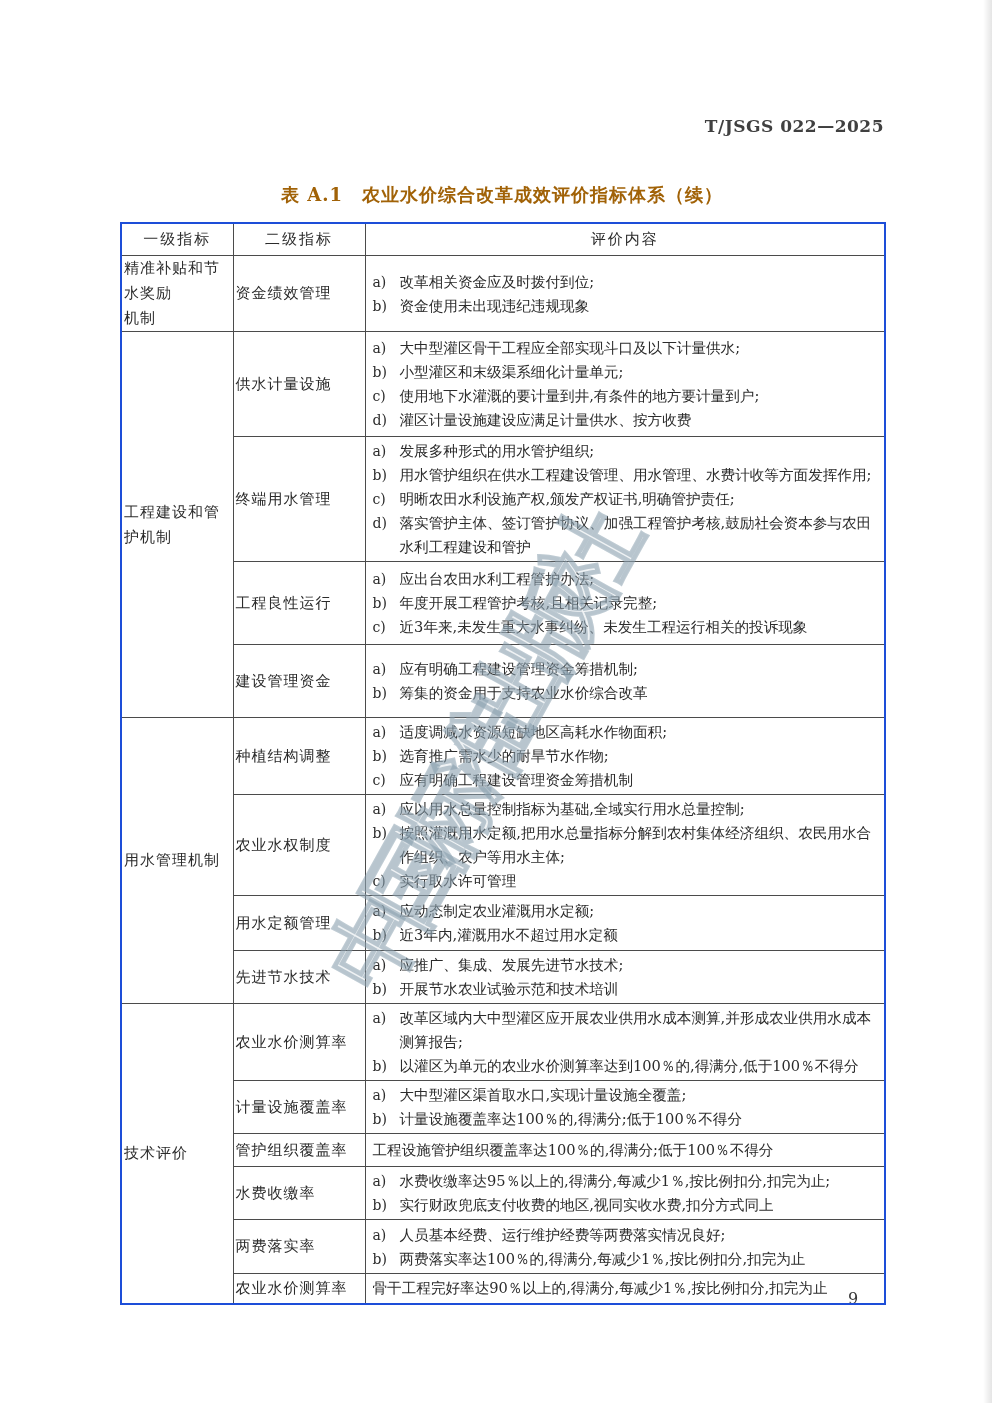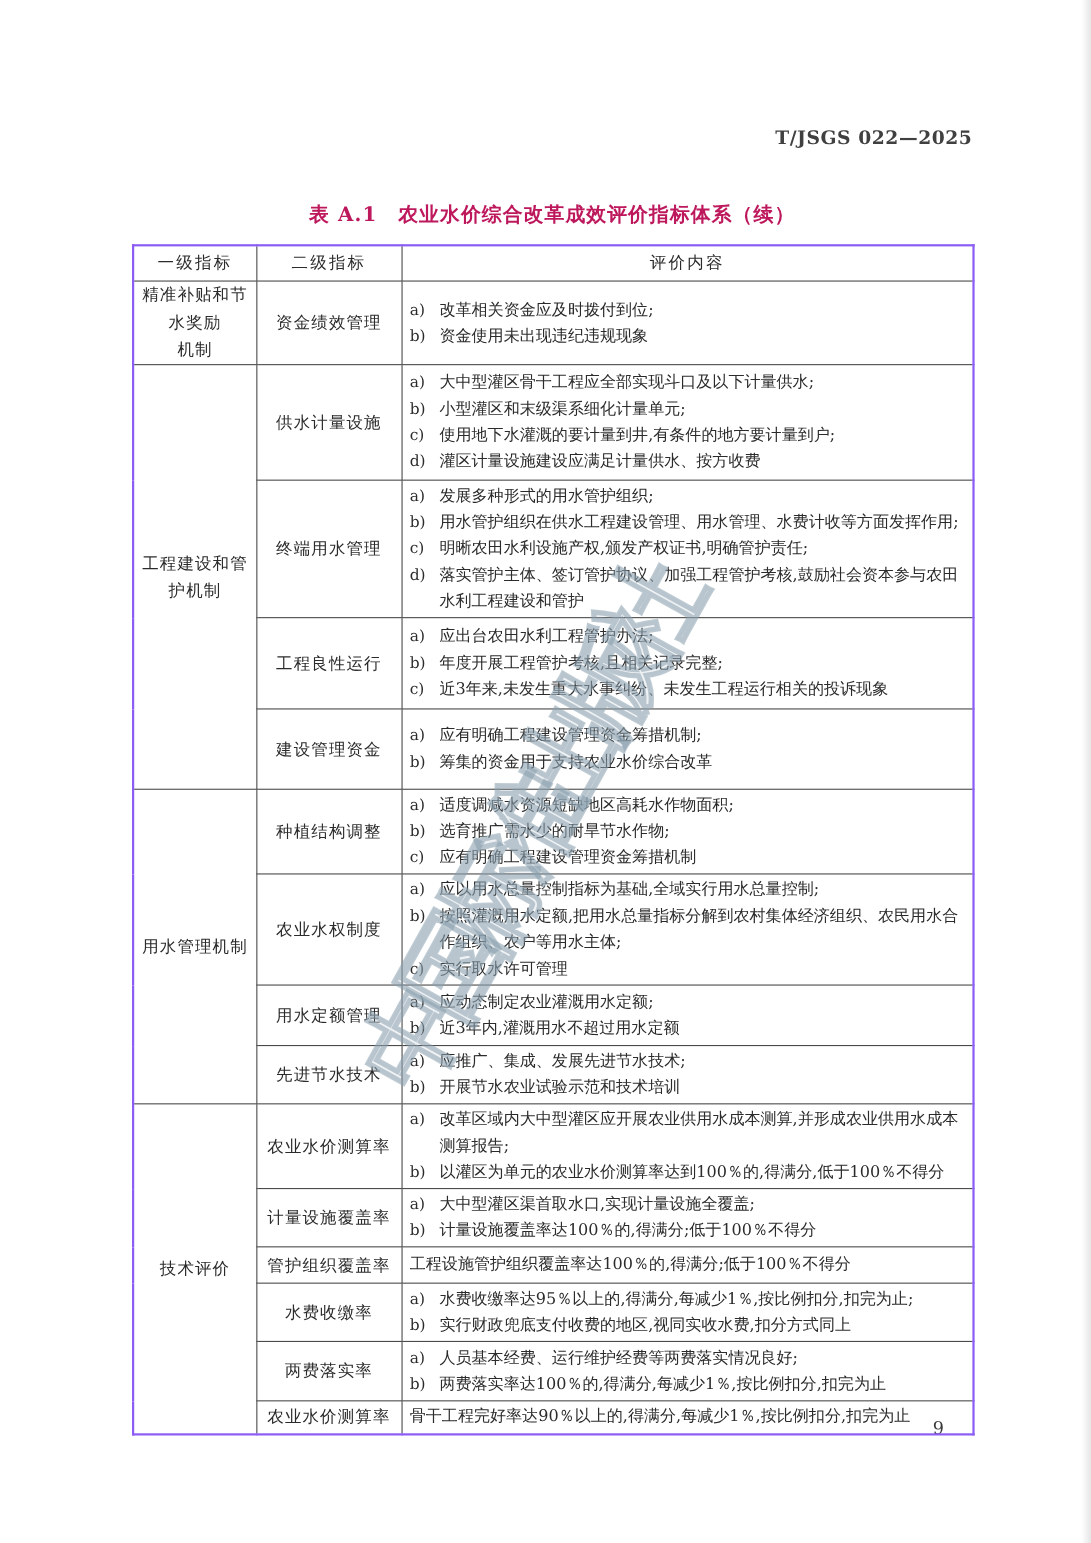--- a/index.html
+++ b/index.html
@@ -17,42 +17,42 @@
     pointer-events:none;
   }
   .doc-code{
     position:absolute;top:116px;right:108px;
     font-size:17px;font-weight:bold;letter-spacing:0.5px;
     color:#404040;
   }
   .table-title{
     position:absolute;top:183px;left:120px;width:764px;
     text-align:center;font-size:18px;font-weight:bold;letter-spacing:1px;
-    color:#be185d;
+    color:#a16207;
   }
   table.eval{
     position:absolute;top:222px;left:120px;width:764px;
     border-collapse:collapse;table-layout:fixed;
     font-size:14.6px;color:#2b2b2b;
-    border:2px solid #8b5cf6;
+    border:2px solid #1d4ed8;
     z-index:1;
   }
   table.eval col.c1{width:112px;}
   table.eval col.c2{width:132px;}
   table.eval col.c3{width:520px;}
   table.eval th, table.eval td{
     border:1px solid #4b4b4b;
     vertical-align:middle;
   }
   table.eval thead th{
     height:31px;font-weight:normal;font-size:15px;
     text-align:center;letter-spacing:2px;padding:0;
   }
   td.lv1, td.lv2{
-    text-align:center;font-size:15px;letter-spacing:1px;
+    text-align:left;font-size:15px;letter-spacing:1px;
     line-height:25px;padding:0 2px;
   }
   td.content{padding:2px 2px 2px 7px;}
   .item{display:flex;align-items:flex-start;line-height:24px;}
   .item .marker{flex:0 0 27px;font-size:14px;}
   .item .txt{flex:1 1 auto;}
   .watermark{
     position:absolute;left:480px;top:757px;
     transform:translate(-50%,-50%) rotate(-61deg);
     transform-origin:center center;

